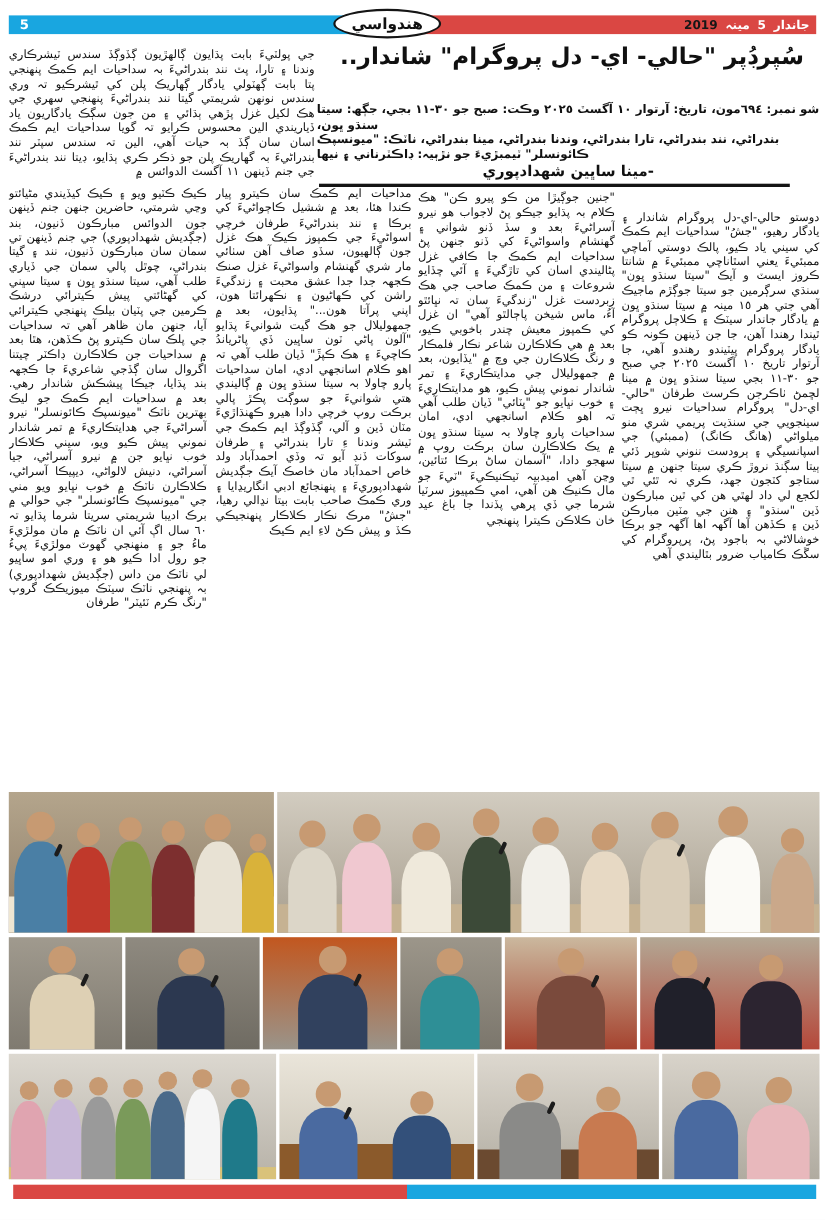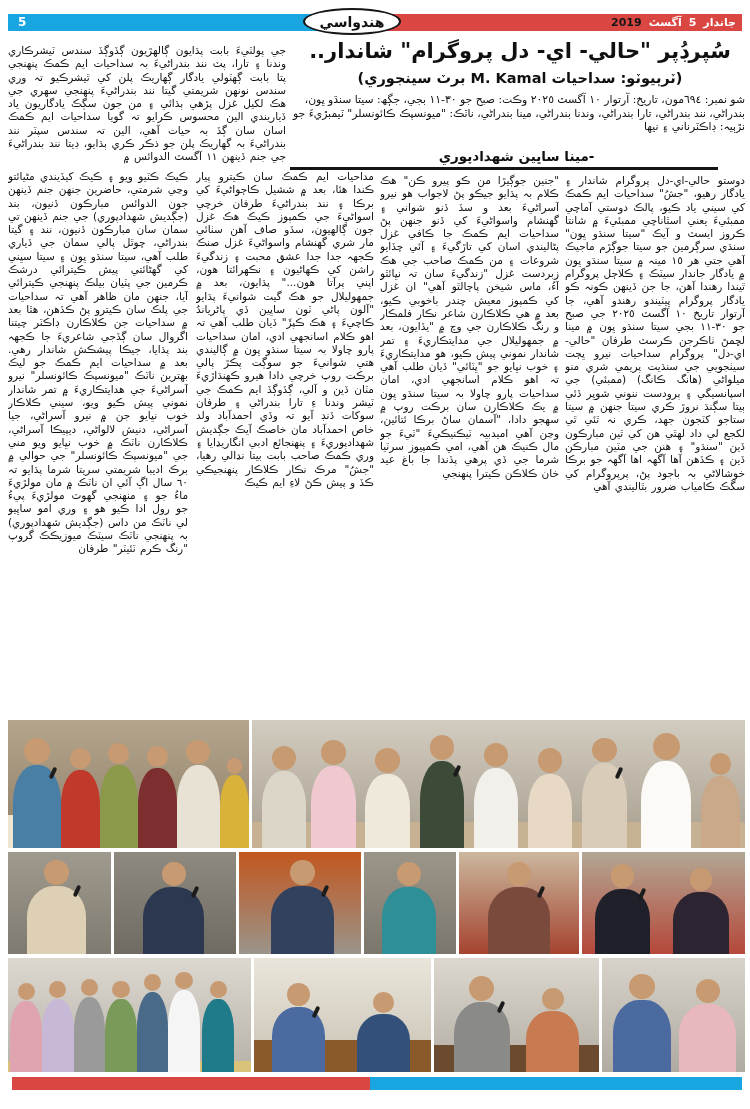--- a/index.html
+++ b/index.html
@@ -32,37 +32,37 @@
     position:absolute; top:38px; left:295px; width:450px;
     direction:rtl; text-align:center; font-weight:bold; font-size:21px; line-height:26px;
     letter-spacing:-0.3px; white-space:nowrap;
   }
   .subhead {
     position:absolute; top:69px; left:295px; width:450px;
     direction:rtl; text-align:center; font-weight:bold; font-size:14.5px; line-height:19px;
   }
   .credits {
     position:absolute; top:93px; left:288px; width:457px;
-    direction:rtl; font-weight:normal; font-size:10.8px; line-height:13.6px; text-align:right;
+    direction:rtl; font-weight:bold; font-size:10.8px; line-height:13.6px; text-align:left;
   }
   .byline {
     position:absolute; top:148px; left:288px; width:457px;
     direction:rtl; text-align:center; font-weight:bold; font-size:13.5px;
   }
   .byline-rule { position:absolute; top:167px; left:290px; width:428px; height:3px; background:#141414; }
   
   .coltext {
     position:absolute; direction:rtl; text-align:justify; overflow:hidden;
     font-size:10.5px; line-height:13.3px; word-spacing:1px;
   }
   .lead-block { top:44px; left:8px; width:278px; height:122px; }
   .c1 { top:170px; left:8px;   width:180px; height:546px; }
   .c2 { top:170px; left:196px; width:178px; height:546px; }
   .c3 { top:174px; left:380px; width:179px; height:542px; }
-  .c4 { top:174px; left:565px; width:180px; height:542px; }
+  .c4 { top:192px; left:565px; width:180px; height:542px; }
   
   .photo { position:absolute; overflow:hidden; background:#b9b2a6; }
   .photo .floor { position:absolute; left:0; right:0; bottom:0; }
   .person { position:absolute; bottom:0; display:flex; flex-direction:column; align-items:center; }
   .person .head { border-radius:50%; flex:0 0 auto; }
   .person .torso { width:100%; flex:1 1 auto; border-radius:45% 45% 0 0; }
   .person .mic { position:absolute; width:4px; height:12px; background:#1c1c1c; border-radius:2px;
                  top:26%; right:12%; transform:rotate(25deg); }
   
   .botbar-red  { position:absolute; top:1077px; left:12px;  width:358px; height:13px; }
@@ -75,26 +75,25 @@
 
   <div class="topbar">
     <div class="blue-seg" style="background: rgb(25, 166, 224);"></div>
     <div class="red-seg" style="background: rgb(218, 71, 67);"></div>
   </div>
   <div class="pageno">5</div>
   <div class="masthead">هندواسي</div>
   <div class="dateline">
     <span>جاندار</span>
     <span>5</span>
-    <span>آگسٽ</span>
+    <span>مينہ</span>
     <span class="yr">2019</span>
   </div>
 
   <div class="headline">سُپرڊُپر "حالي- اي- دل پروگرام" شاندار..</div>
-  <div class="subhead">(ٽرٻيوٽو: سداحيات M. Kamal برٽ سينجوري)</div>
   <div class="credits">
     <div>شو نمبر: ٦٩٤مون، تاريخ: آرتوار ١٠ آگسٽ ٢٠٢٥    وڪت: صبح جو ٣٠-١١ بجي، جڳھ: سيتا سنڌو ڀون،</div>
     <div>بندراڻي، نند بندراڻي، تارا بندراڻي، وندنا بندراڻي، مينا بندراڻي، ناٽڪ: "ميونسپڪ ڪائونسلر" ٽيمبڙيءَ جو نڙٻيہ: ڊاڪٽرناني ۽ نيها</div>
   </div>
   <div class="byline">-مينا ساڀين شهدادپوري</div>
   <div class="byline-rule"></div>
 
   <div class="coltext lead-block">جي پولٽيءَ بابت پڌايون ڳالهڙيون ڳڏوڳڏ سندس ٽيشرڪاري وندنا ۽ تارا، پٽ نند بندراڻيءَ بہ سداحيات ايم ڪمڪ پنهنجي پتا بابت ڳهٽولي يادگار ڳهاريڪ پلن کي ٿيشرڪيو تہ وري سندس نونهن شريمتي گيتا نند بندراڻيءَ پنهنجي سهري جي هڪ لکيل غزل پڙهي ٻڌائي ۽ من جون سڳڪ يادگاريون ياد ڏياريندي الين محسوس ڪرايو تہ گويا سداحيات ايم ڪمڪ اسان سان ڳڏ بہ حيات آهي، الين تہ سندس سپٽر نند بندراڻيءَ بہ گهاريڪ پلن جو ذڪر ڪري ٻڌايو، ڊيتا نند بندراڻيءَ جي جنم ڏينهن ١١ آگسٽ الدوائس ۾</div>
   <div class="coltext c1">ڪيڪ ڪٽيو ويو ۽ ڪيڪ کيڏيندي مڻيائتو وڃي شرمتي، حاضرين جنهن جنم ڏينهن جون الدوائس مبارڪون ڏنيون، بند (جڳديش شهدادپوري) جي جنم ڏينهن تي سمان سان مبارڪون ڏنيون، نند ۽ گيتا بندراڻي، چوٿل پالي سمان جي ڏياري طلب آهي، سيتا سنڌو ڀون ۽ سيتا سڀني کي گهڻائتي پيش ڪيترائي درشڪ ڪرمين جي پٽيان بيلڪ پنهنجي ڪيترائي آيا، جنهن مان ظاهر آهي تہ سداحيات جي پلڪ سان ڪيترو پڻ ڪڏهن، هٿا بعد ۾ سداحيات جن ڪلاڪارن ڊاڪٽر چيتنا اگروال سان ڳڏجي شاعريءَ جا ڪجهہ بند پڌايا، جيڪا پيشڪش شاندار رهي. بعد ۾ سداحيات ايم ڪمڪ جو ليڪ بهترين ناٽڪ "ميونسپڪ ڪائونسلر" نيرو آسراڻيءَ جي هدايتڪاريءَ ۾ تمر شاندار نموني پيش ڪيو ويو، سيني ڪلاڪار خوب نڀايو جن ۾ نيرو آسراڻي، جيا آسراڻي، دنيش لالواڻي، ديپيڪا آسراڻي، ڪلاڪارن ناٽڪ ۾ خوب نڀايو ويو مني جي "ميونسپڪ ڪائونسلر" جي حوالي ۾ برڪ اديبا شريمتي سريتا شرما پڌايو تہ ٦٠ سال اڳ آئي ان ناٽڪ ۾ مان مولڙيءَ ماءُ جو ۽ منهنجي گهوٽ مولڙيءَ پيءُ جو رول ادا ڪيو هو ۽ وري امو ساڀيو لي ناٽڪ من داس (جڳديش شهدادپوري) بہ پنهنجي ناٽڪ سيٽڪ ميوزيڪڪ گروپ "رنگ ڪرم ٽئيٽر" طرفان</div>
   <div class="coltext c2">مداحيات ايم ڪمڪ سان ڪيترو پيار ڪندا هئا، بعد ۾ ششيل ڪاڄواڻيءَ کي برڪا ۽ نند بندراڻيءَ طرفان خرچي اسواڻيءَ جي ڪمپوز ڪيڪ هڪ غزل جون ڳالهيون، سڏو صاف آهن سٺائي مار شري گهنشام واسواڻيءَ غزل صنڪ ڪجهہ جدا جدا عشق محبت ۽ زندگيءَ راشن کي ڪهاڻيون ۽ نڪهرائتا هون، اپني پرآتا هون..." پڌايون، بعد ۾ جمهوليلال جو هڪ گيت شوانيءَ پڌايو "آلون پاڻي ٽون ساڀين ڏي پاڻرياندُ ڪاچيءَ ۽ هڪ ڪپڙَ" ڏيان طلب آهي تہ اهو ڪلام اسانجهي ادي، امان سداحيات پارو چاولا بہ سيتا سنڌو ڀون ۾ ڳاليندي هتي شوانيءَ جو سوڳت پڪڙ پالي برڪت روپ خرچي دادا هيرو ڪهنڌاڙيءَ مٽان ڏين و آلي، ڳڏوڳڏ ايم ڪمڪ جي ٽيشر وندنا ءِ تارا بندراڻي ۽ طرفان سوکات ڏنڊ آيو تہ وڏي احمدآباد ولد خاص احمدآباد مان خاصڪ آيڪ جڳديش شهدادپوريءَ ۽ پنهنجائع ادبي انگاريڍايا ۽ وري ڪمڪ صاحب بابت بيتا نڍالي رهيا، "جشُ" مرڪ نڪار ڪلاڪار پنهنجيڪي ڪڏ و پيش ڪڻ لاءِ ايم ڪيڪ</div>

